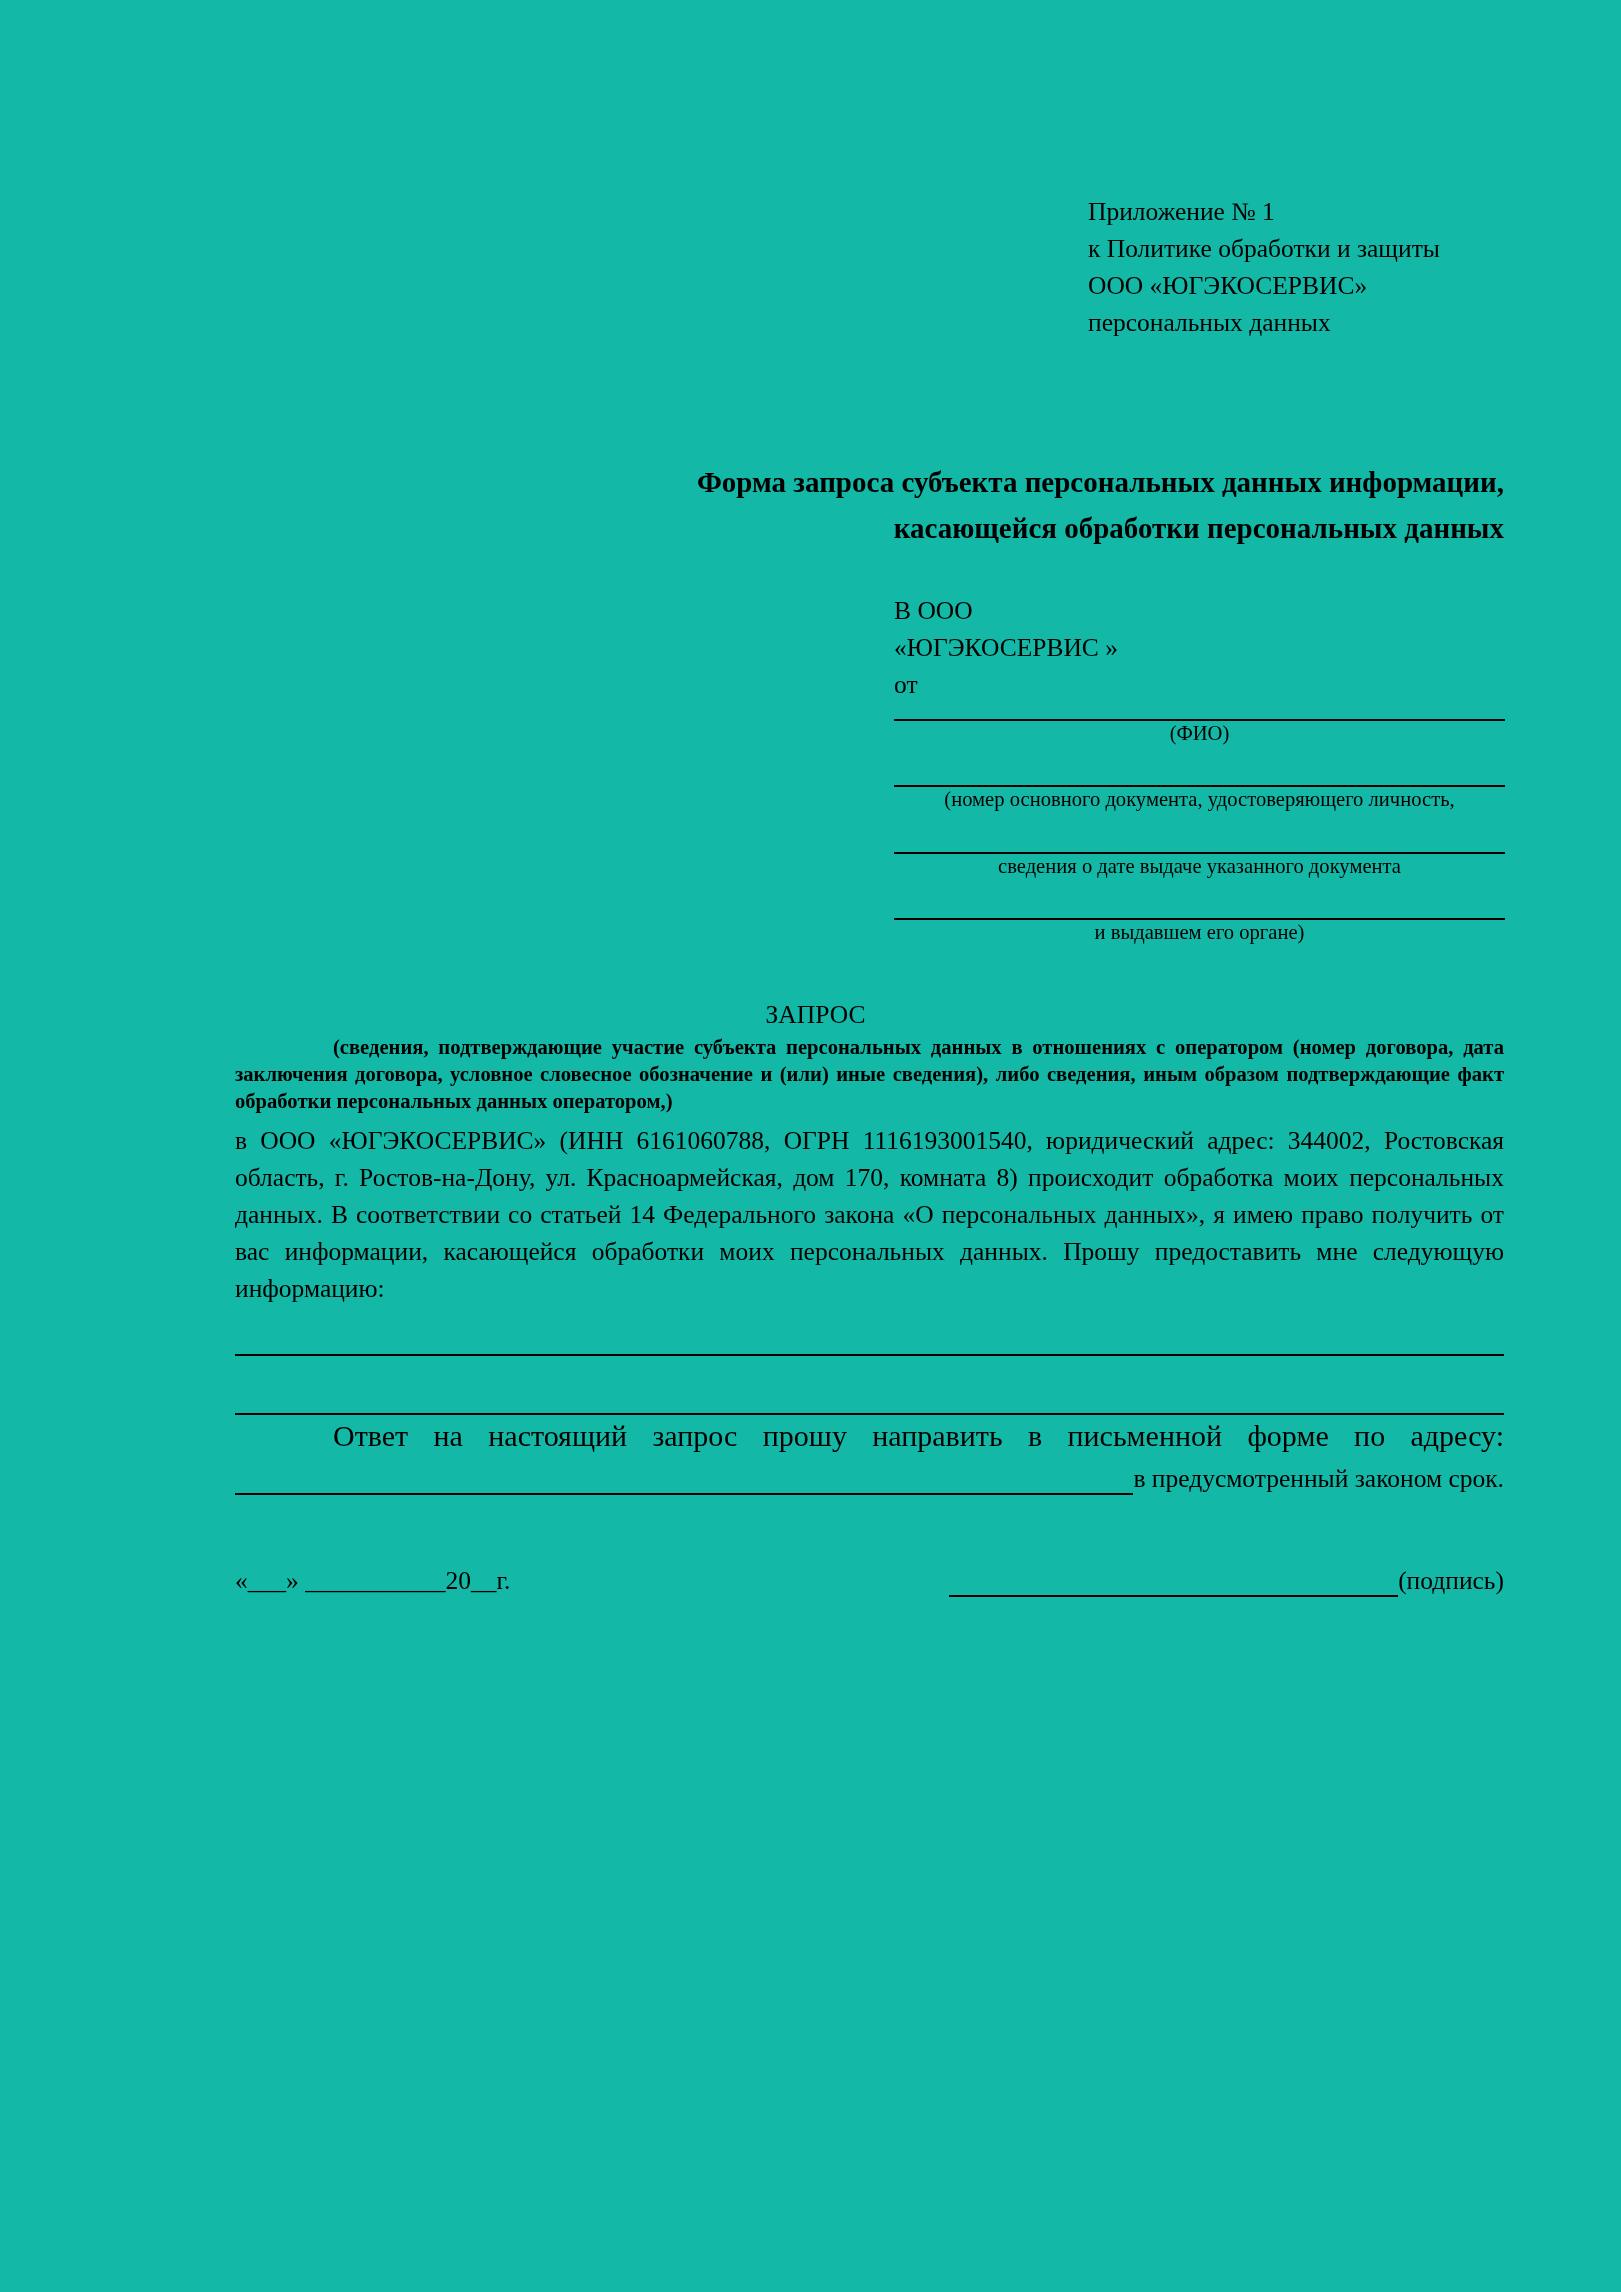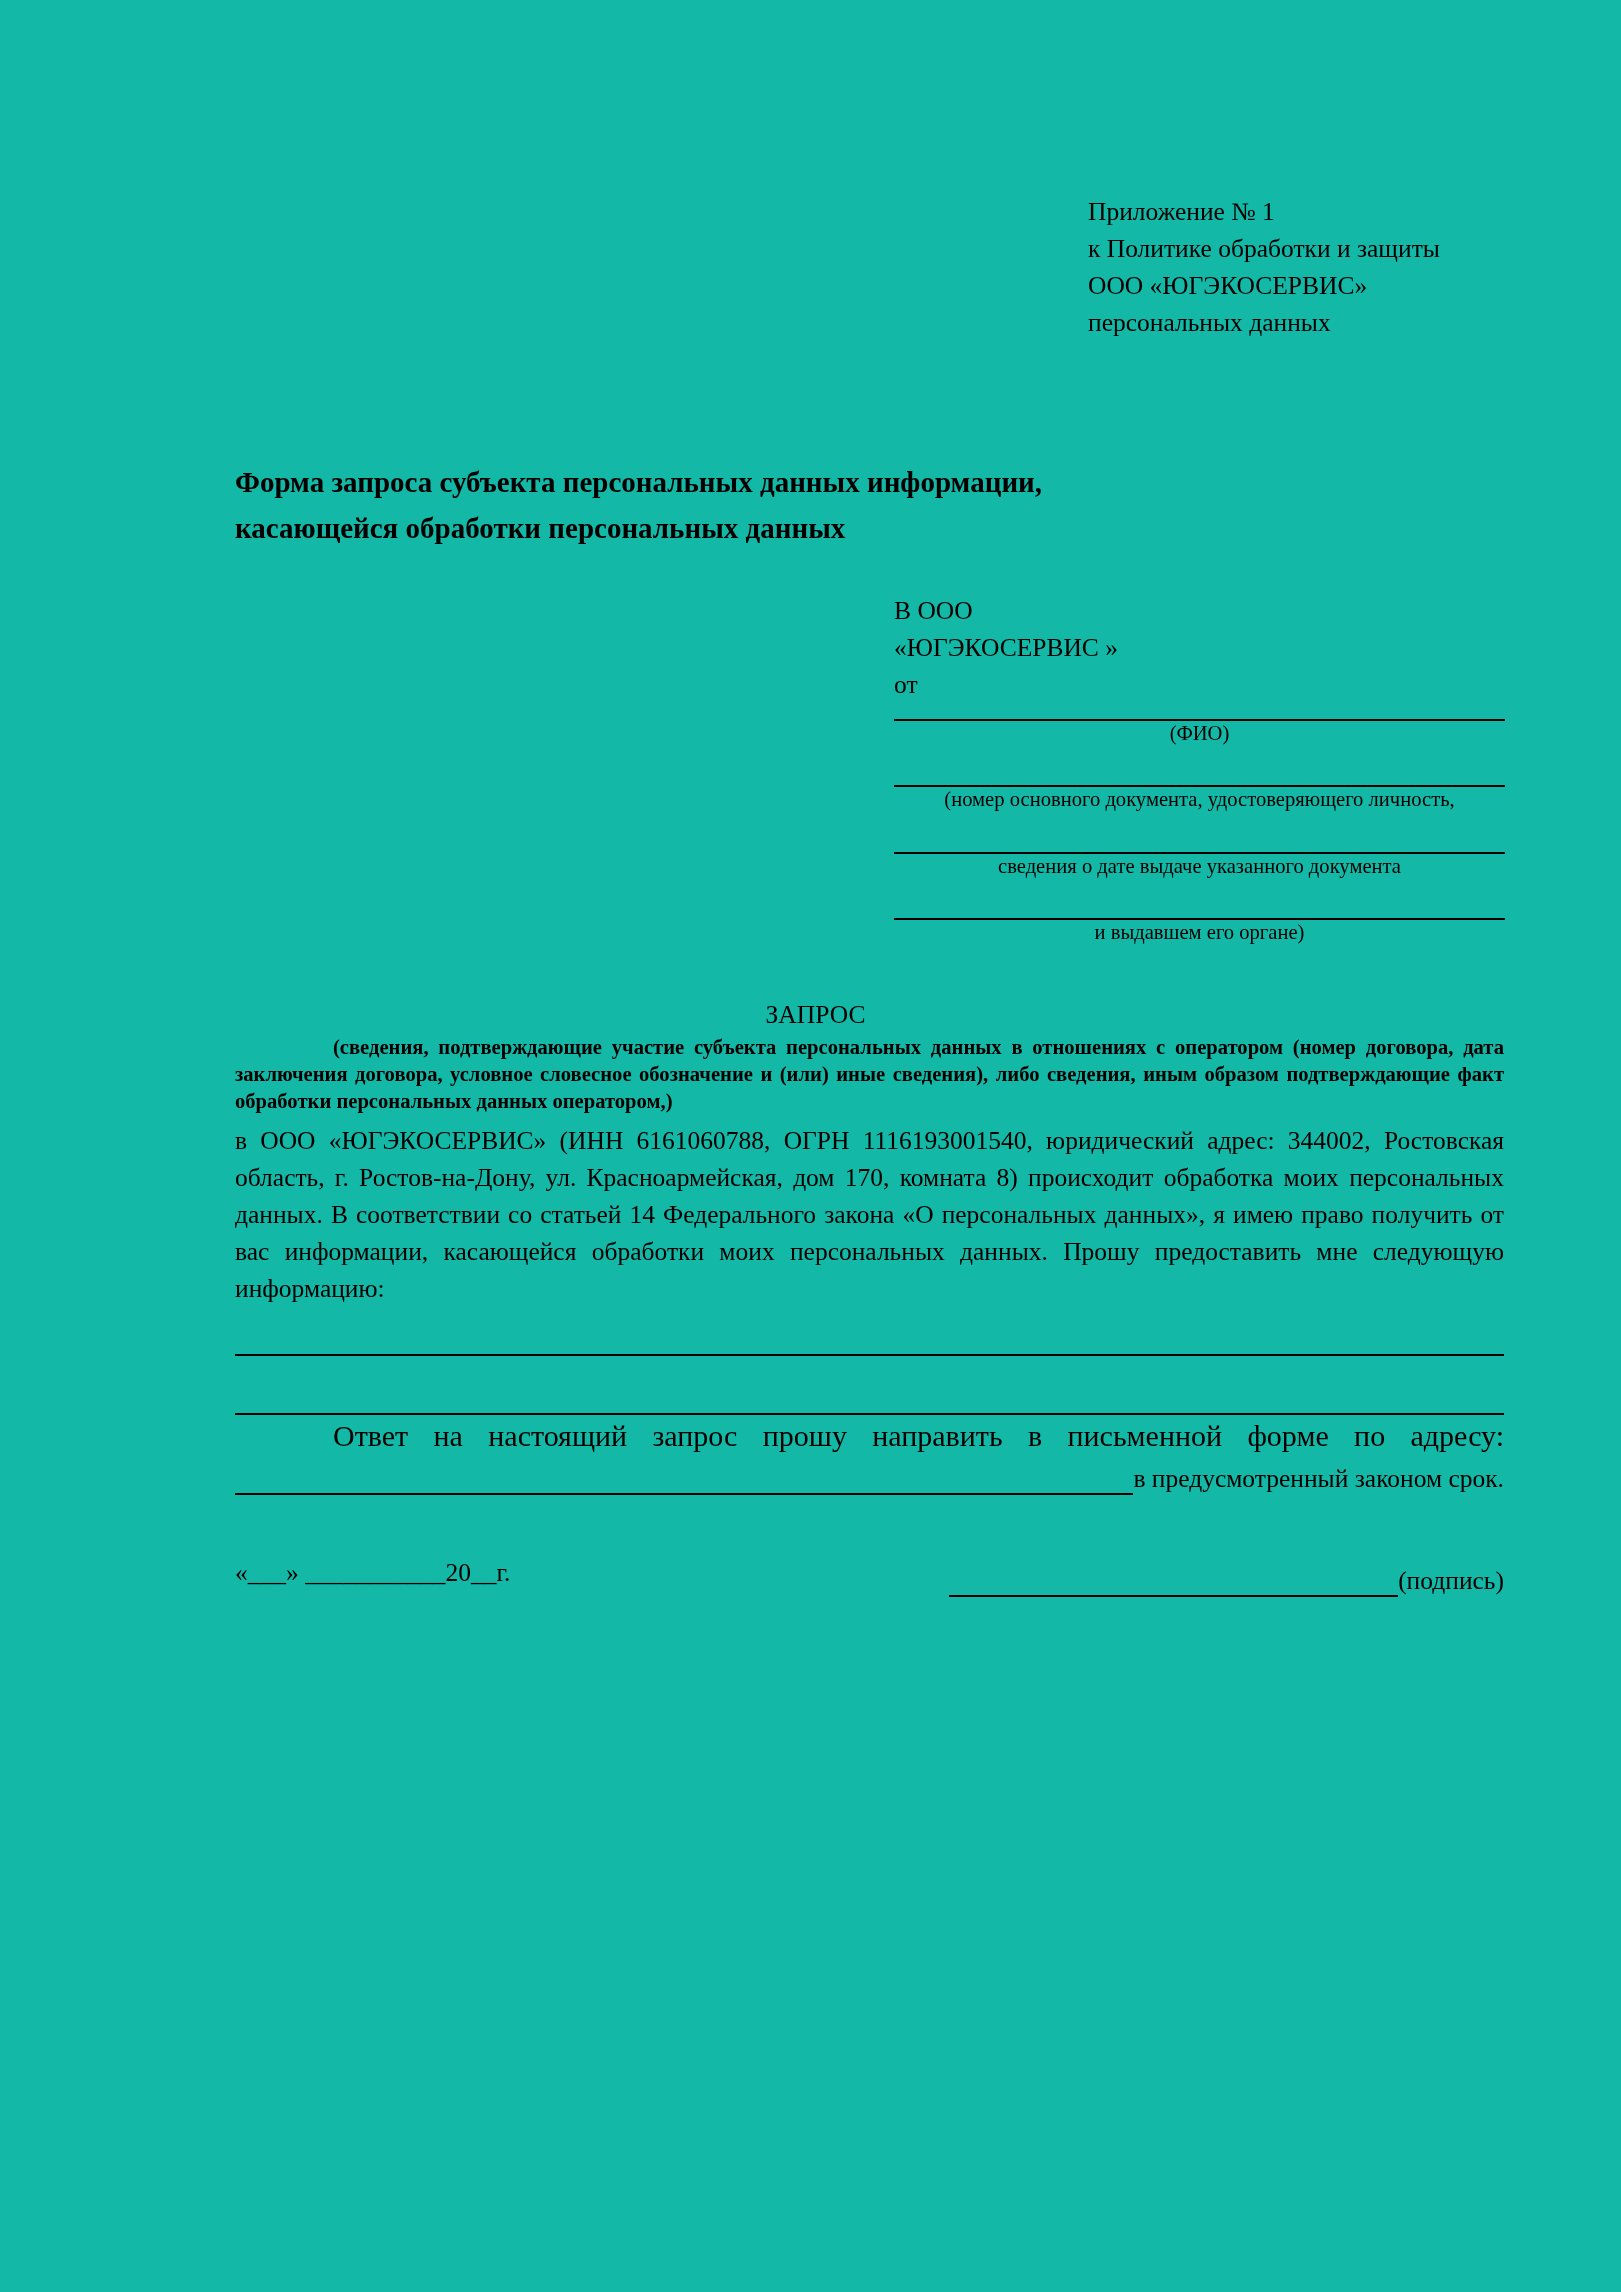--- a/index.html
+++ b/index.html
@@ -15,21 +15,21 @@
   .content {
     box-sizing:border-box;
     padding:193px 117px 0 235px; 
     width:1621px;
   }
 
   
   .appendix { margin-left:853px; font-size:25.5px; line-height:37px; }
 
   
-  .doc-title { margin-top:118px; text-align:left; font-weight:bold; font-size:29px; line-height:46px; }
+  .doc-title { margin-top:118px; text-align:right; font-weight:bold; font-size:29px; line-height:46px; }
 
   
   .addressee { margin-top:41px; margin-left:659px; width:611px; font-size:25.5px; line-height:37px; }
   .addr-gap-first { height:15.7px; border-bottom:2px solid #000; }
   .addr-gap { height:39px; border-bottom:2px solid #000; }
   .addr-caption { font-size:20.6px; line-height:25.5px; text-align:center; }
 
   .request-heading { margin-top:53px; margin-right:108px; text-align:center; font-size:25.5px; line-height:31px; }
 
   .intro-row { display:flex; align-items:flex-end; height:31px; font-size:25.5px; line-height:29px; }
@@ -46,21 +46,21 @@
   .answer-1 {
     font-size:30px; line-height:41px; text-indent:98px;
     text-align:justify; text-align-last:justify;
   }
   .answer-2 { display:flex; align-items:flex-end; height:39px; font-size:25.5px; line-height:33px; }
   .answer-2 .fill-thick { flex:1 1 auto; align-self:stretch; border-bottom:2.9px solid #000; }
   .answer-2 .answer-tail { white-space:nowrap; }
 
   .sig-row {
     margin-top:61px; height:41px;
-    display:flex; justify-content:space-between; align-items:flex-start;
+    display:flex; justify-content:space-between; align-items:flex-end;
     font-size:25.5px; line-height:33px;
   }
   .sig-right { display:flex; align-items:flex-end; height:41px; }
   .sig-line { width:449px; align-self:stretch; border-bottom:2.9px solid #000; }
   .sig-caption { white-space:nowrap; }
 </style>
 </head>
 <body>
 
 <div class="page">

